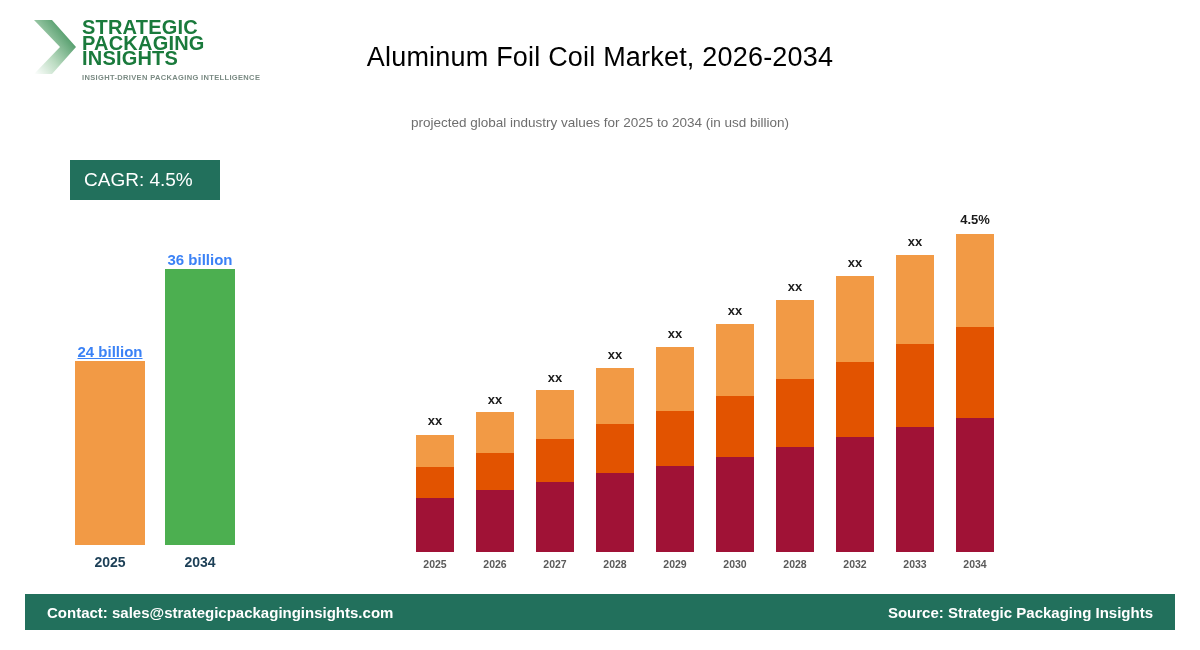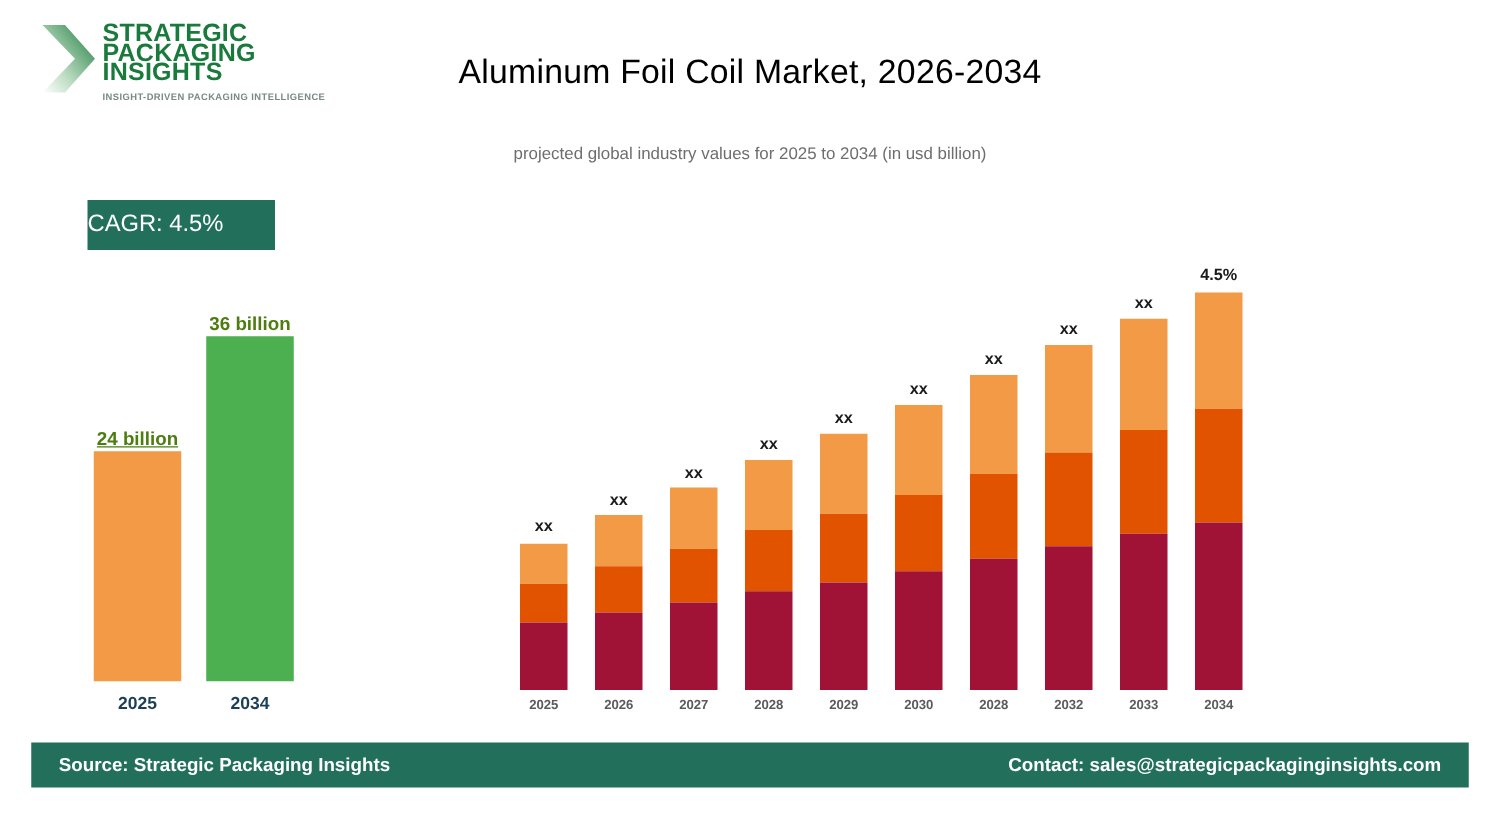--- a/index.html
+++ b/index.html
@@ -77,20 +77,21 @@
     position: absolute;
     left: 70px;
     top: 160px;
     width: 150px;
     height: 40px;
     background: #22705c;
     color: #ffffff;
     font-size: 19px;
     display: flex;
     align-items: center;
+    padding-left: 14px;
     box-sizing: border-box;
   }
 
   
   #left-chart {
     position: absolute;
     left: 40px;
     top: 230px;
     width: 260px;
     height: 340px;
@@ -105,21 +106,21 @@
     width: 70px;
     margin: 0 auto;
   }
   .lc-value {
     position: absolute;
     width: 150px;
     left: -40px;
     text-align: center;
     font-size: 15px;
     font-weight: bold;
-    color: #4d7c0f;
+    color: #3b82f6;
   }
   .lc-year {
     margin-top: 9px;
     font-size: 14px;
     font-weight: bold;
     color: #1c3f56;
   }
 
   
   #stacked-chart {
@@ -304,15 +305,15 @@
       <div class="sb-bar">
         <div class="sb-seg" style="height: 93px; background: rgb(242, 154, 69);"></div>
         <div class="sb-seg" style="height: 91px; background: rgb(226, 83, 0);"></div>
         <div class="sb-seg" style="height: 134px; background: rgb(160, 18, 54);"></div>
       </div>
       <div class="sb-year">2034</div>
     </div>
   </div>
 
 <div id="footer-bar">
+  <span class="footer-text">Contact: sales@strategicpackaginginsights.com</span>
   <span class="footer-text">Source: Strategic Packaging Insights</span>
-  <span class="footer-text">Contact: sales@strategicpackaginginsights.com</span>
 </div>
 
 </body></html>

